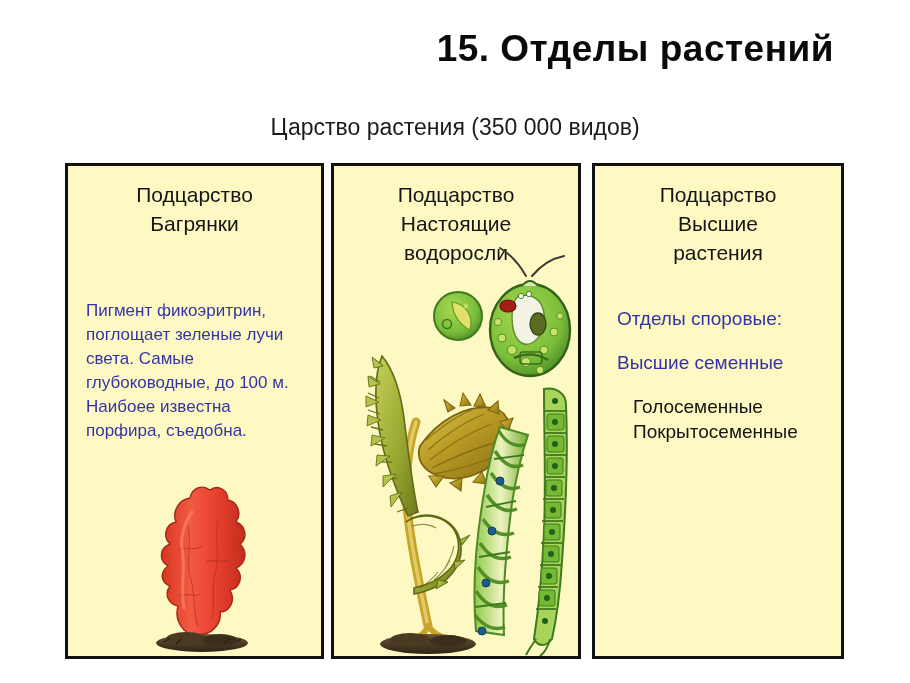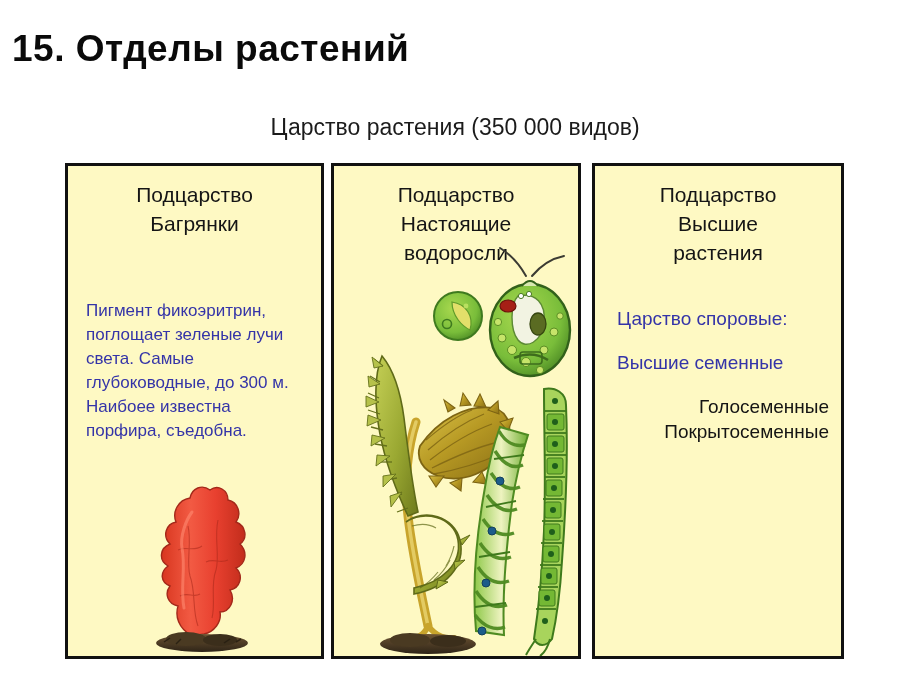--- a/index.html
+++ b/index.html
@@ -12,23 +12,23 @@
     height: 683px;
     position: relative;
     overflow: hidden;
     font-family: "Liberation Sans", sans-serif;
     color: #111111;
   }
 
   
   #slide-title {
     position: absolute;
-    left: 12px; top: 28px;
+    left: 0; top: 28px;
     width: 834px;
-    text-align: left;
+    text-align: right;
     font-size: 37px;
     font-weight: bold;
     letter-spacing: 0.5px;
     color: #0a0a0a;
   }
   #slide-subtitle {
     position: absolute;
     left: 0; top: 114px;
     width: 910px;
     text-align: center;
@@ -85,21 +85,21 @@
   }
   #higher-content {
     position: absolute;
     left: 22px;
     top: 140px;
     width: 220px;
   }
   #spore-title { margin: 0 0 18px 0; }
   #spore-list  { margin: 0 0 30px 0; }
   #seed-title  { margin: 16px 0 18px 0; }
-  #seed-list   { margin: 8px; text-align: right; }
+  #seed-list   { margin: 16px; }
 
   
   .art {
     position: absolute;
   }
   #art-red-algae    { left: 52px;  top: 310px; }
   #art-brown-algae  { left: 8px;   top: 160px; }
   #art-cells        { left: 88px;  top: 80px;  }
   #art-filaments    { left: 136px; top: 215px; }
 </style>
@@ -108,21 +108,21 @@
 
 <div id="slide-title">15. Отделы растений</div>
 <div id="slide-subtitle">Царство растения (350 000 видов)</div>
 
 <div class="column" id="col-red">
   <div class="col-heading">Подцарство
 Багрянки</div>
   <div class="blue-para" id="red-desc">Пигмент фикоэритрин,
 поглощает зеленые лучи
 света. Самые
-глубоководные, до 300 м.
+глубоководные, до 100 м.
 Наибоее известна
 порфира, съедобна.</div>
 
   <div class="art" id="art-red-algae">
     <svg width="150" height="180" viewBox="0 0 150 180" xmlns="http://www.w3.org/2000/svg" aria-label="red algae">
       <defs>
         <linearGradient id="redGrad" x1="0" y1="0" x2="1" y2="0">
           <stop offset="0%" stop-color="#d8361f"></stop>
           <stop offset="35%" stop-color="#f25a43"></stop>
           <stop offset="65%" stop-color="#e8402f"></stop>
@@ -413,18 +413,18 @@
     </svg>
   </div>
 </div>
 
 <div class="column" id="col-higher">
   <div class="col-heading">Подцарство
 Высшие
 растения</div>
 
   <div id="higher-content">
-    <p class="group-title" id="spore-title">Царство споровые:</p>
+    <p class="group-title" id="spore-title">Отделы споровые:</p>
     <p class="group-title" id="seed-title">Высшие семенные</p>
     <p class="group-list" id="seed-list">Голосеменные
 Покрытосеменные</p>
   </div>
 </div>
 
 </body></html>

